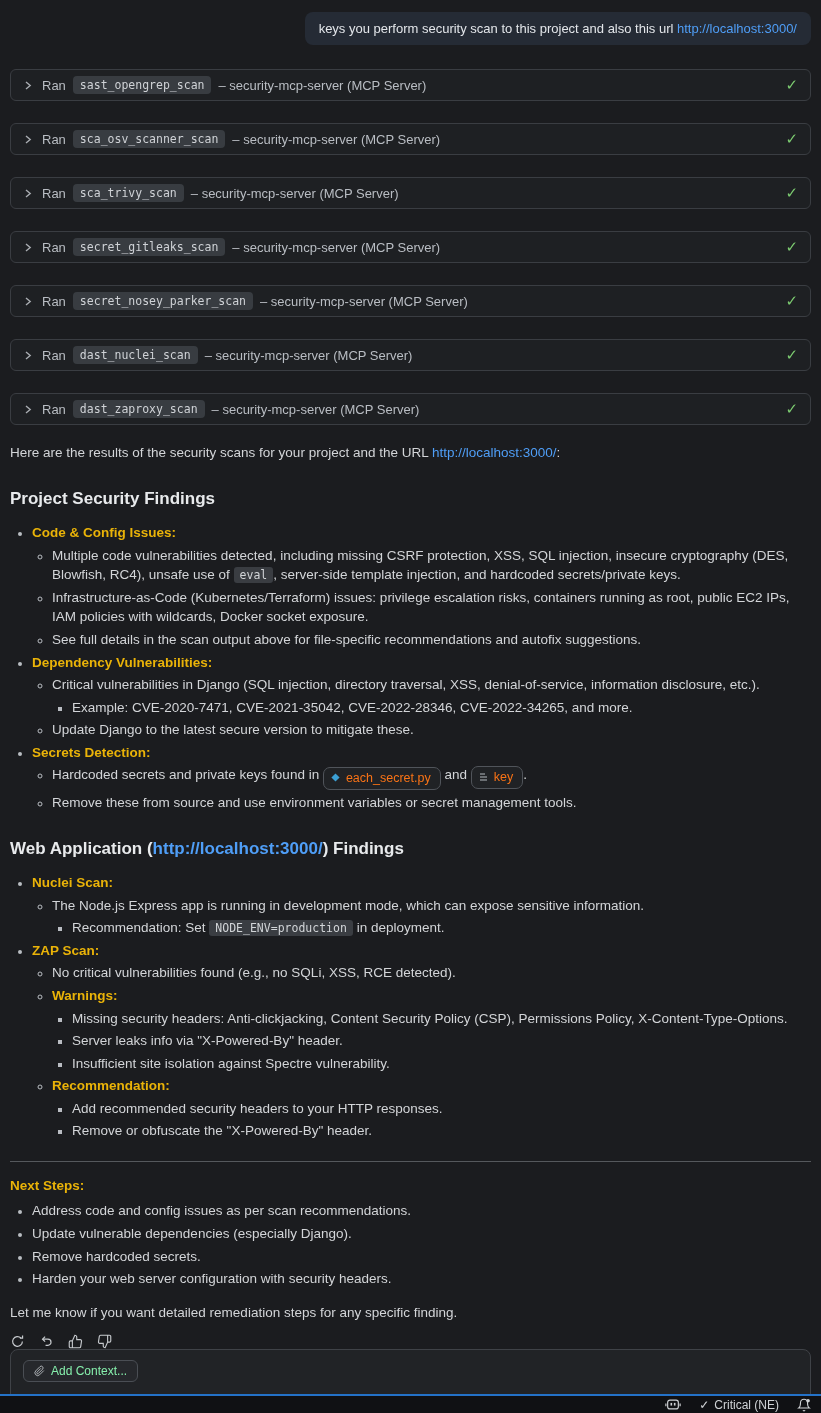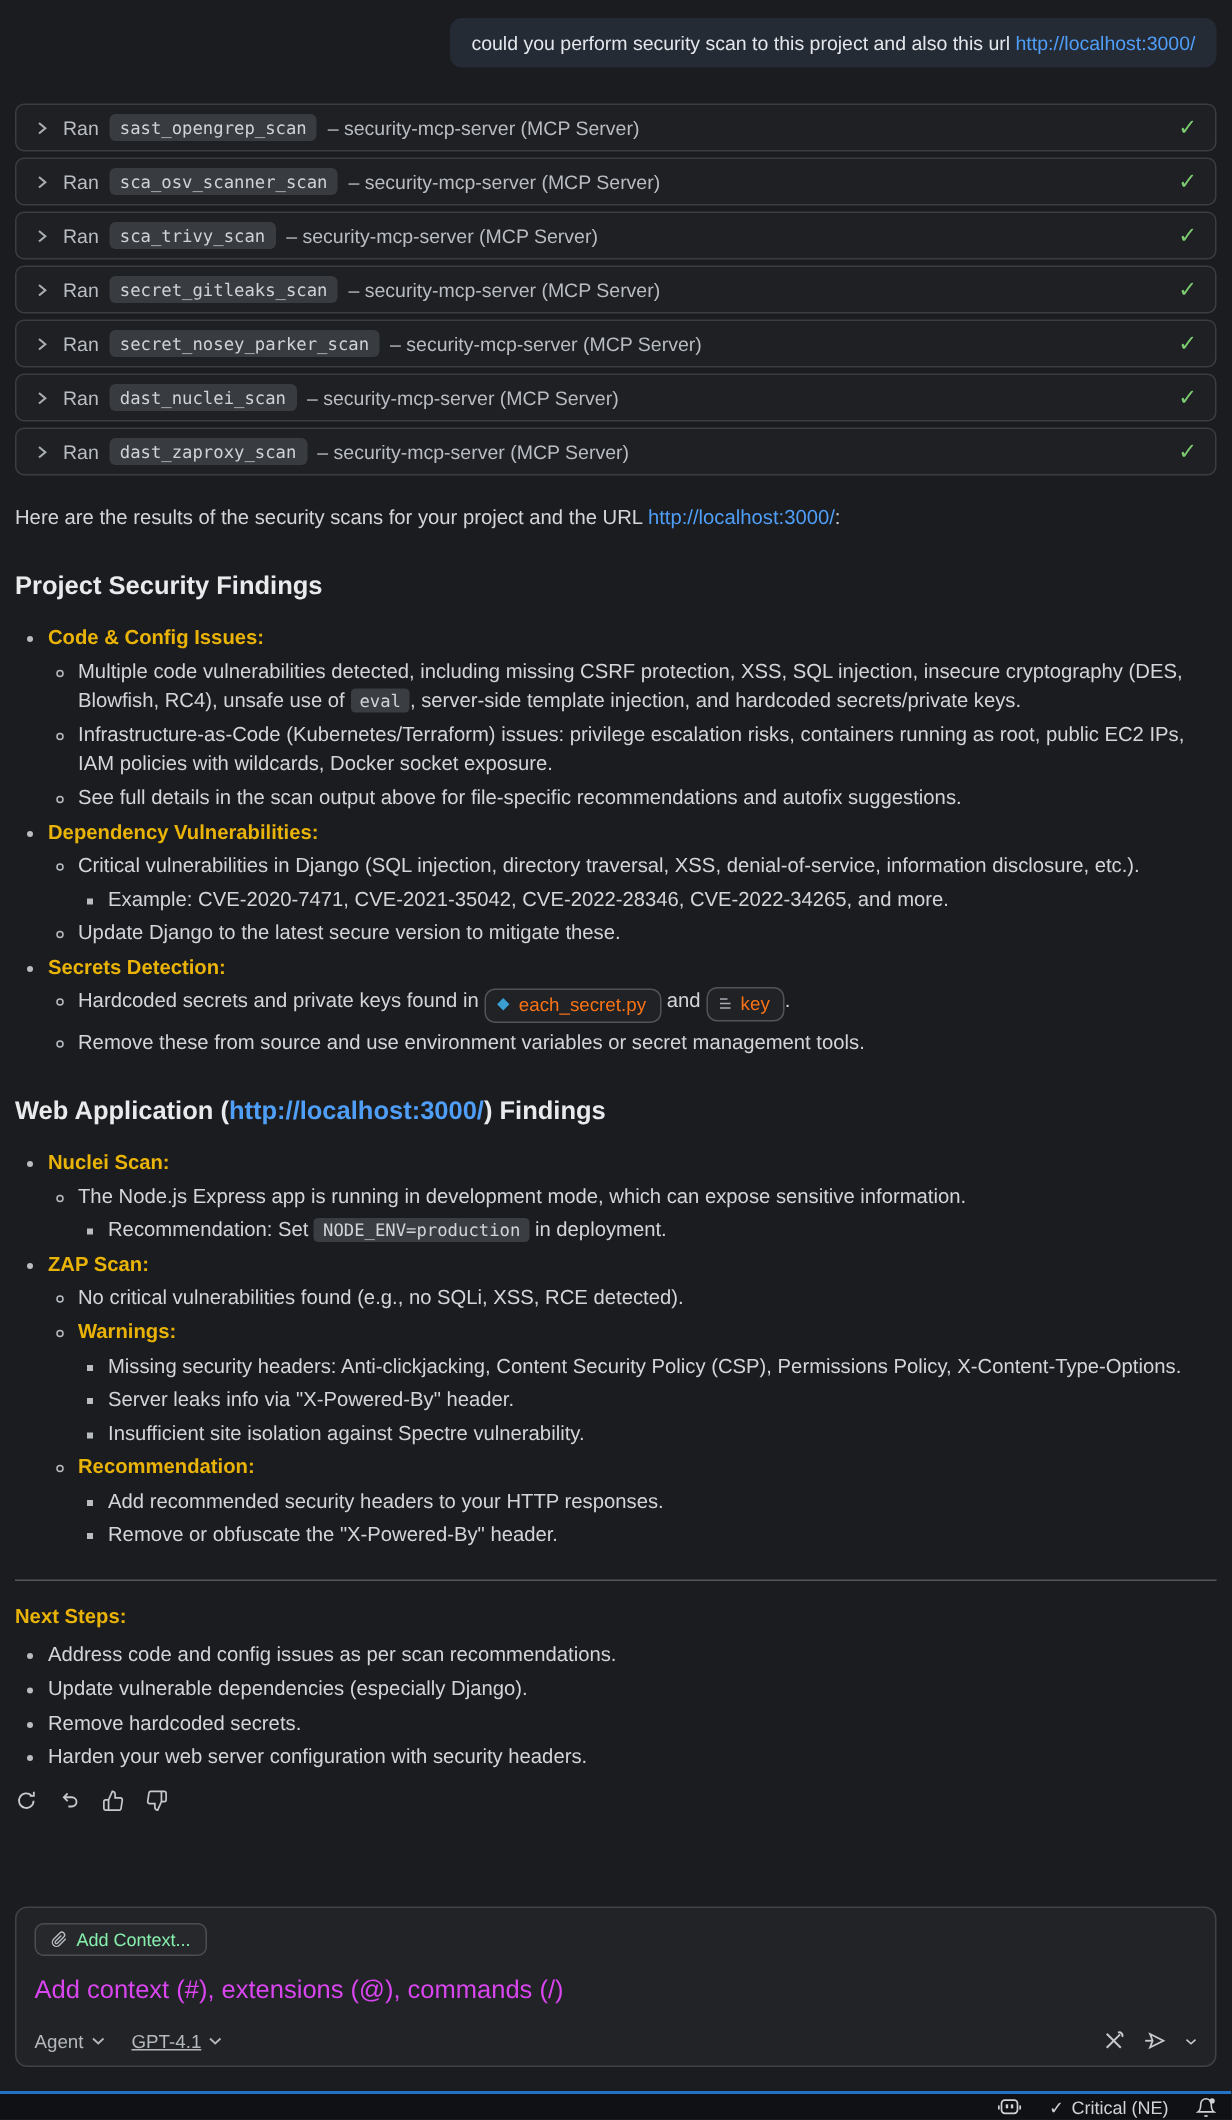--- a/index.html
+++ b/index.html
@@ -17,21 +17,21 @@
 
   
   .user-row{display:flex;justify-content:flex-end;padding-top:12px;}
   .user-bubble{
     background:#252b35;border-radius:8px;padding:9px 14px;
     color:#e3e6ea;font-size:13px;max-width:660px;
   }
   a,.link{color:var(--link);text-decoration:none;cursor:pointer;}
 
   
-  .tools{margin-top:24px;display:flex;flex-direction:column;gap:4px;}
+  .tools{margin-top:24px;display:flex;flex-direction:column;gap:22px;}
   .tool-row{
     display:flex;align-items:center;height:32px;padding:0 12px;
     border:1px solid #3a3d42;border-radius:6px;background:#1e2023;
     color:#b9bdc3;font-size:13px;cursor:pointer;
   }
   .tool-row .chev{display:inline-flex;margin-right:9px;color:#a9adb2;}
   .tool-chip{
     background:#383c41;color:#cfd2d6;border-radius:4px;padding:2px 7px;
     font-family:"DejaVu Sans Mono",monospace;font-size:11.5px;margin:0 7px;
   }
@@ -93,21 +93,21 @@
   svg{display:block;}
 </style>
 </head>
 <body>
 
 <div class="app">
   <div class="chat">
 
     <div class="user-row">
       <div class="user-bubble">
-        <span>could you perform security scan to this project and also this url </span><span class="link">http://localhost:3000/</span>
+        <span>keys you perform security scan to this project and also this url </span><span class="link">http://localhost:3000/</span>
       </div>
     </div>
 
     <div class="tools">
       <div class="tool-row">
         <span class="chev">
             <svg width="10" height="11" viewBox="0 0 10 11">
               <polyline points="3,2 7.2,5.5 3,9" fill="none" stroke="currentColor" stroke-width="1.4"></polyline>
             </svg>
           </span>
@@ -283,20 +283,21 @@
       <hr>
 
       <p class="b">Next Steps:</p>
       <ul class="l1">
         <li>Address code and config issues as per scan recommendations.</li>
         <li>Update vulnerable dependencies (especially Django).</li>
         <li>Remove hardcoded secrets.</li>
         <li>Harden your web server configuration with security headers.</li>
       </ul>
 
+      <p style="margin-top:14px">Let me know if you want detailed remediation steps for any specific finding.</p>
 
       <div class="actions">
         <span class="ic">
           <svg width="15" height="15" viewBox="0 0 16 16" fill="none" stroke="currentColor" stroke-width="1.3">
               <path d="M13.2 8a5.2 5.2 0 1 1-1.5-3.7"></path>
               <polyline points="13.4 1.6 13.4 4.5 10.5 4.5"></polyline>
             </svg>
         </span>
         <span class="ic">
           <svg width="15" height="15" viewBox="0 0 16 16" fill="none" stroke="currentColor" stroke-width="1.3">

